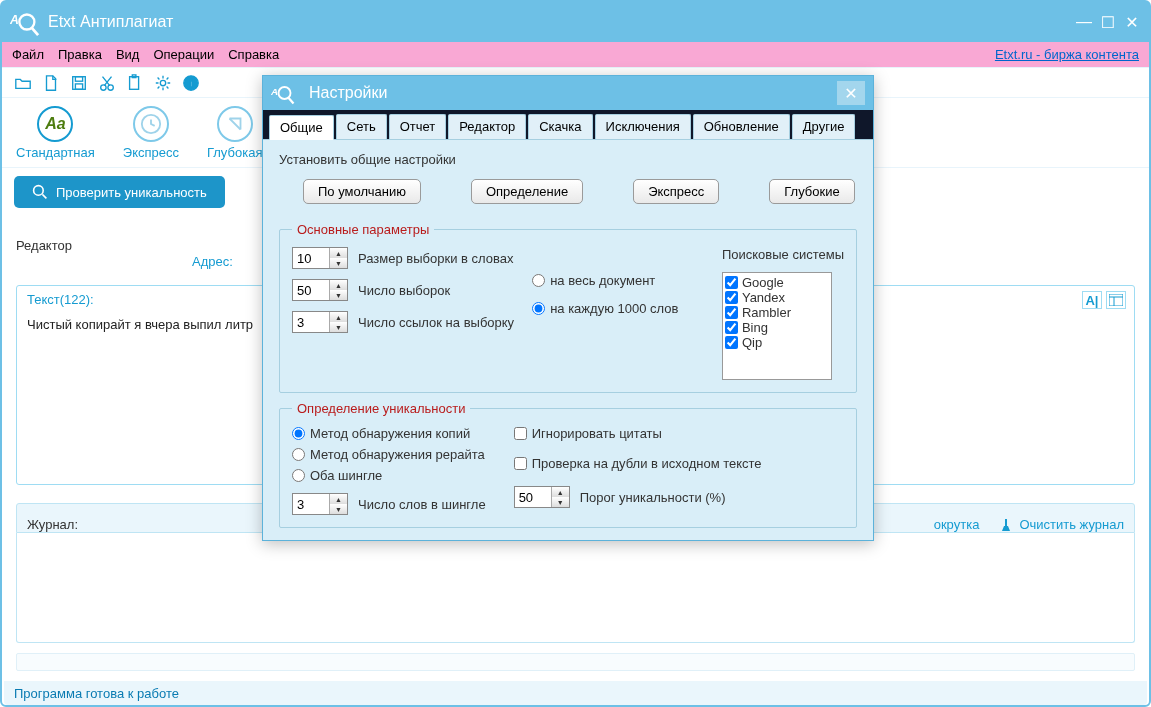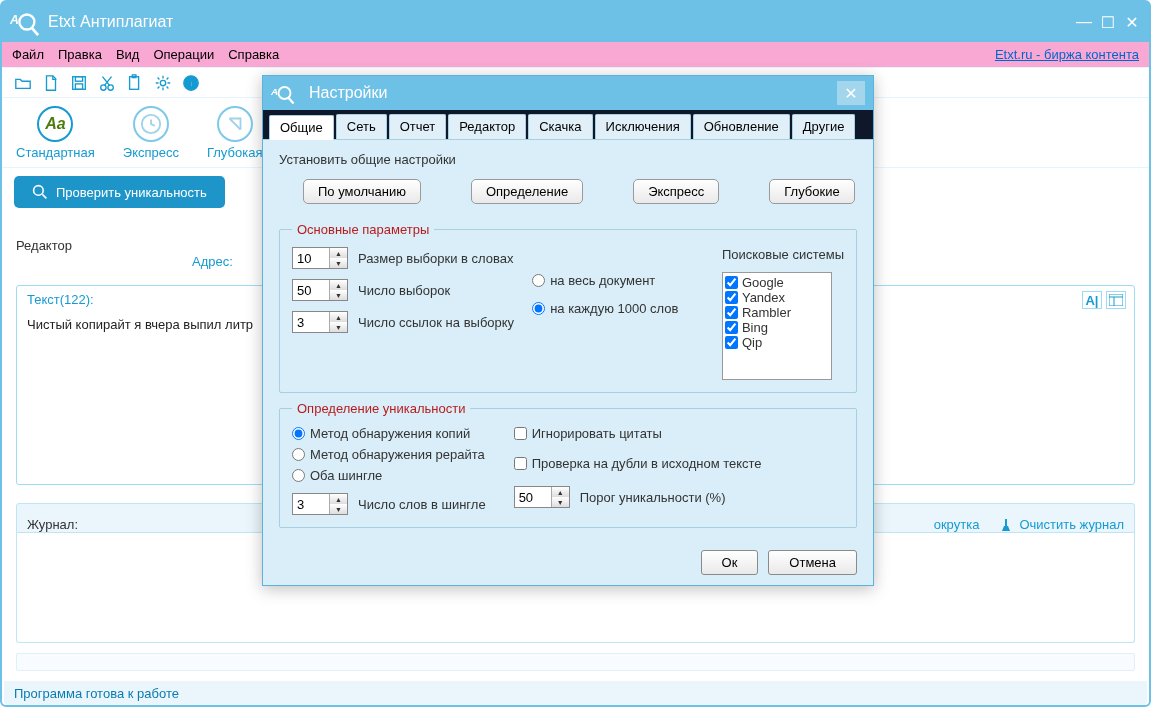--- a/index.html
+++ b/index.html
@@ -405,17 +405,13 @@
                   <div>▼</div>
                 </div>
               </div>
             <span>Порог уникальности (%)</span>
           </div>
         </div>
       </div>
     </fieldset>
   </div>
 
-  <div class="m-foot">
-    <button class="dlg-btn">Ок</button>
-    <button class="dlg-btn">Отмена</button>
-  </div>
 </div>
 
 </body></html>

